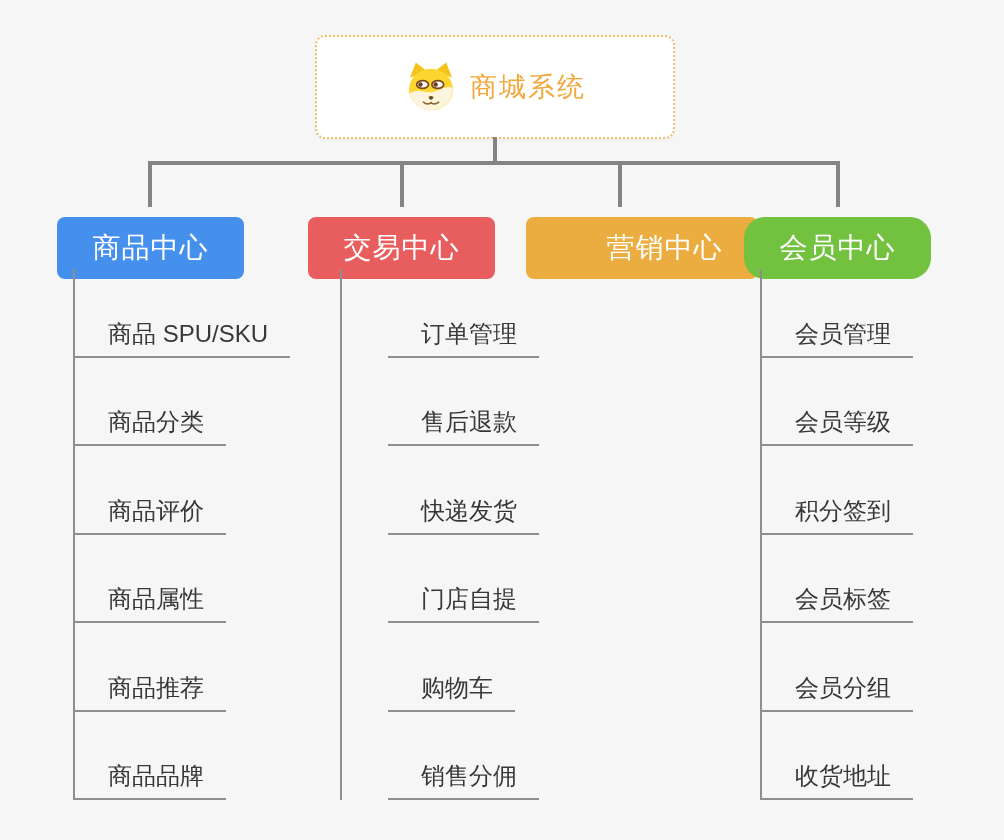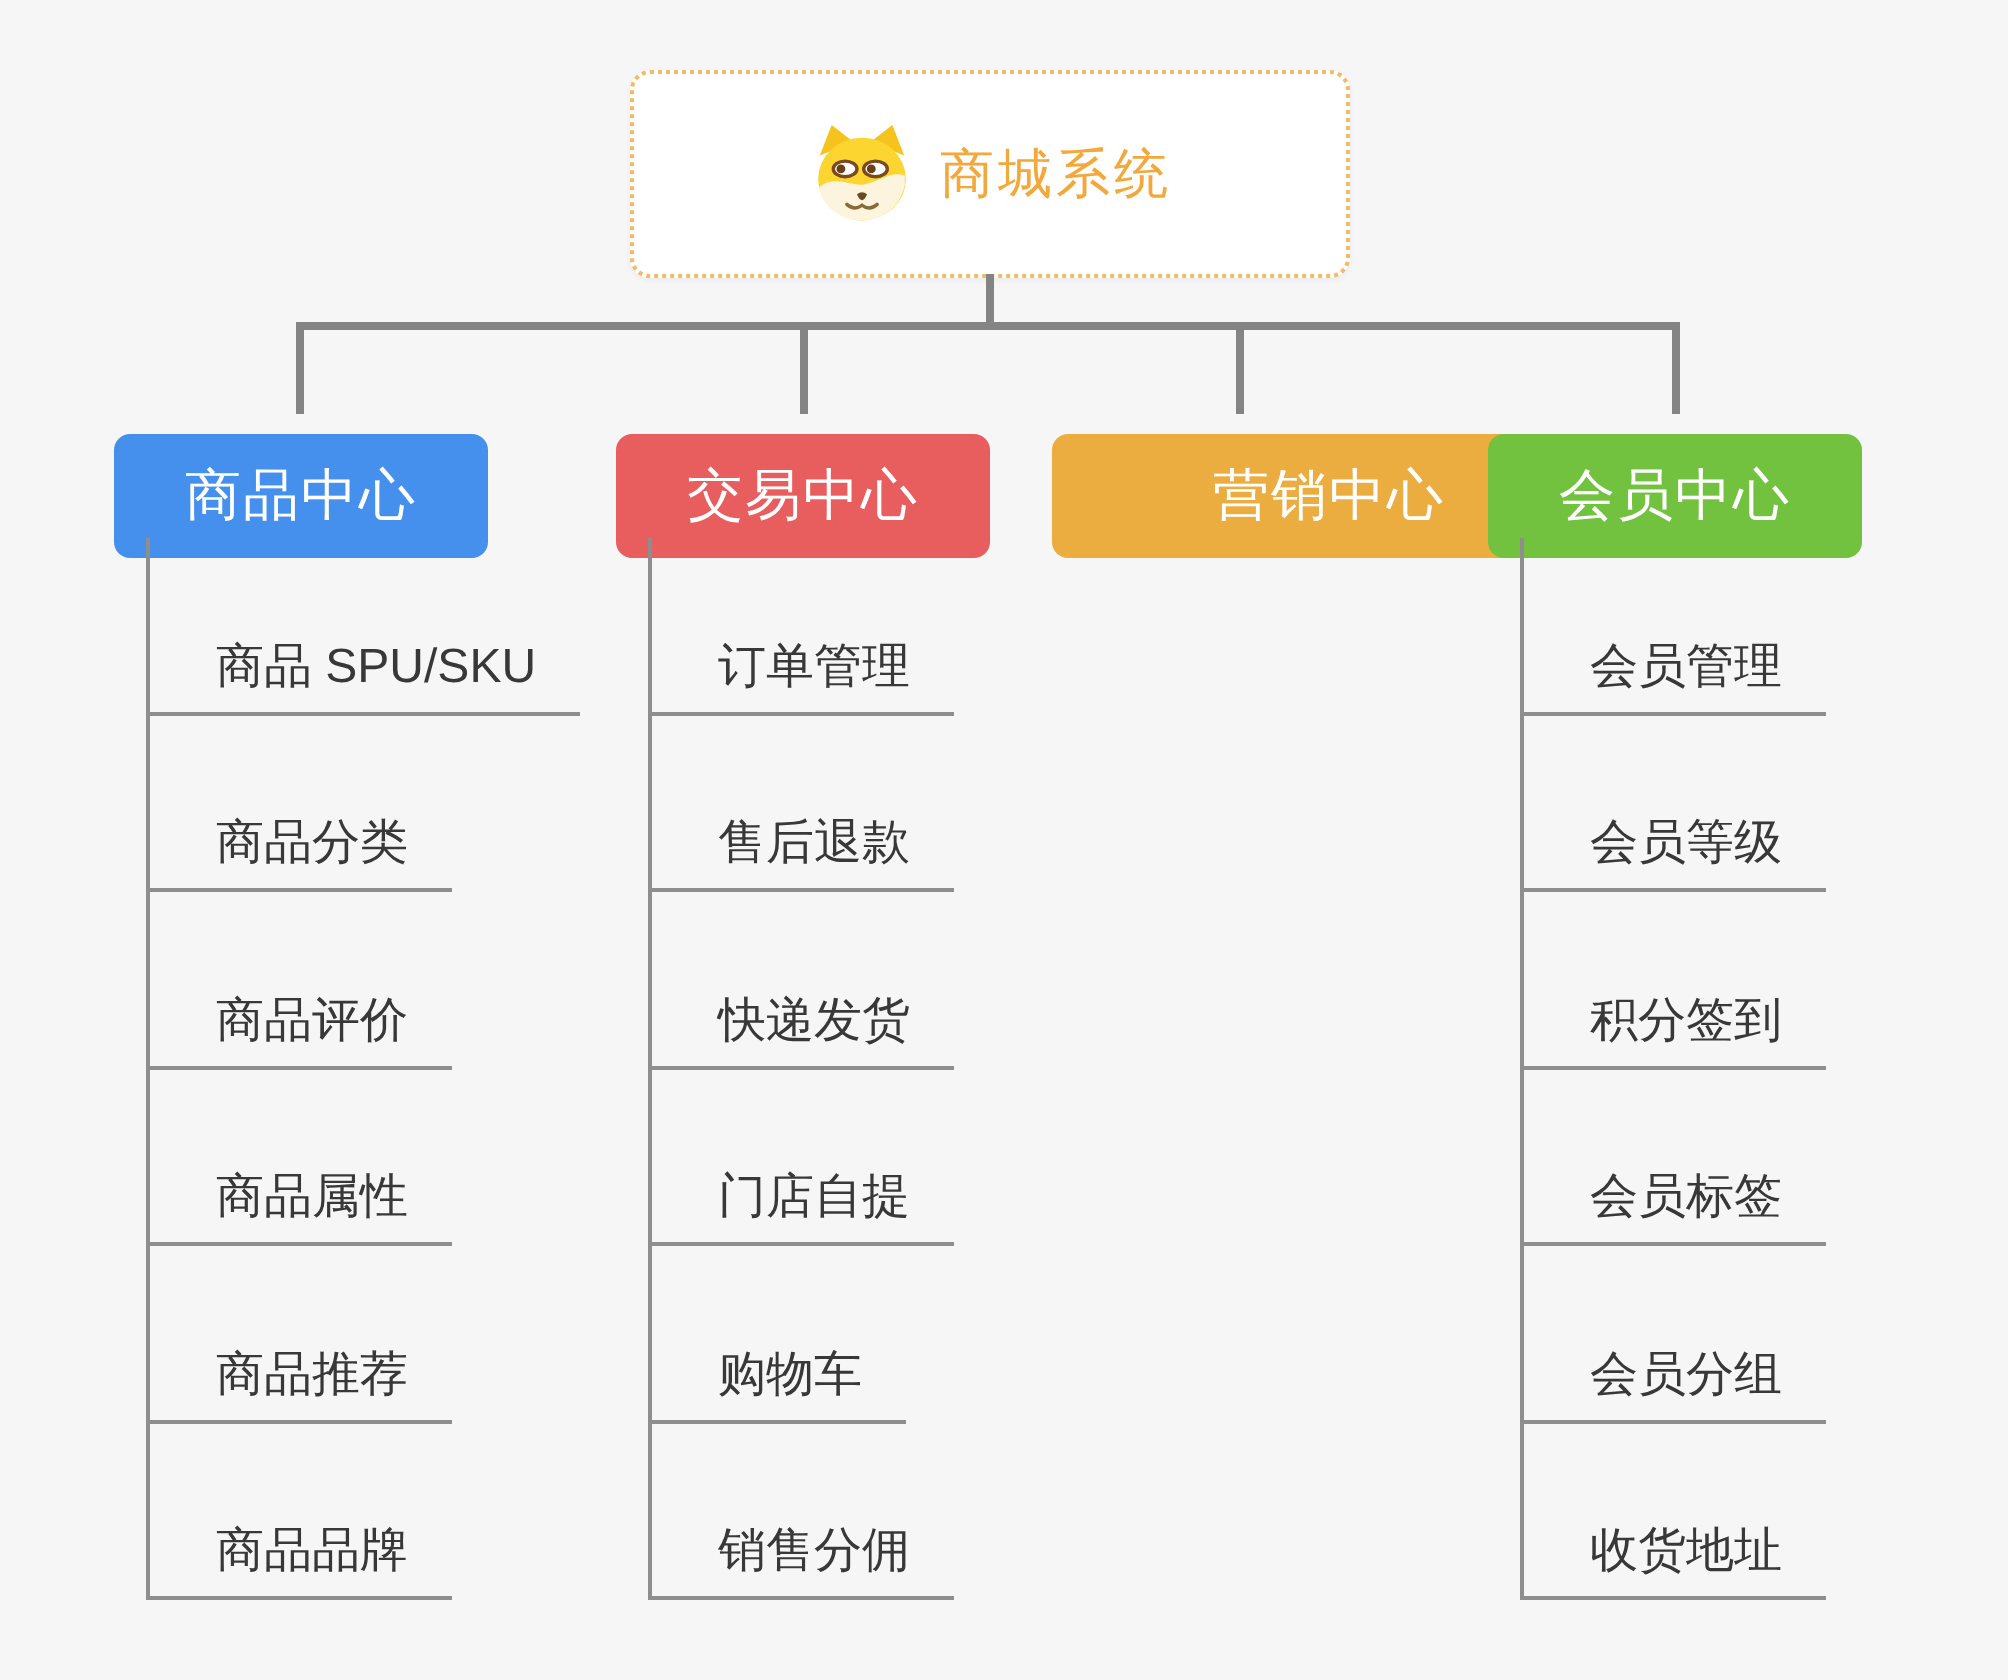--- a/index.html
+++ b/index.html
@@ -22,25 +22,25 @@
   .hline{left:148px;top:161px;width:692px;height:4px;}
   .drop{top:161px;width:4px;height:46px;}
   .d1{left:148px;} .d2{left:400px;} .d3{left:618px;} .d4{left:836px;}
 
   
   .branch-node{
     position:absolute;top:217px;width:187px;height:62px;border-radius:8px;
     display:flex;align-items:center;justify-content:center;
     color:#ffffff;font-size:28px;letter-spacing:1px;white-space:nowrap;
   }
-  .b1{left:57px;} .b2{left:308px;} .b3{left:526px;} .b4{left:744px;}
+  .b1{left:57px;} .b2{left:308px;} .b3{left:526px;} .b4{left:744px;border-radius:21px;}
 
   
   .col{position:absolute;top:269px;border-left:2px solid #8e8e8e;}
-  .c1{left:73px;} .c2{left:324px;} .c3{left:542px;} .c4{left:760px;}
+  .c1{left:73px;} .c2{left:340px;padding-left:46px;} .c3{left:542px;} .c4{left:760px;}
   .row{height:88.5px;display:flex;align-items:flex-end;}
   .leaf{
     display:inline-block;border-bottom:2px solid #8e8e8e;
     padding:0 22px 8px 33px;font-size:24px;line-height:1.15;
     color:#383838;white-space:nowrap;
   }
 </style>
 </head>
 <body>
 

